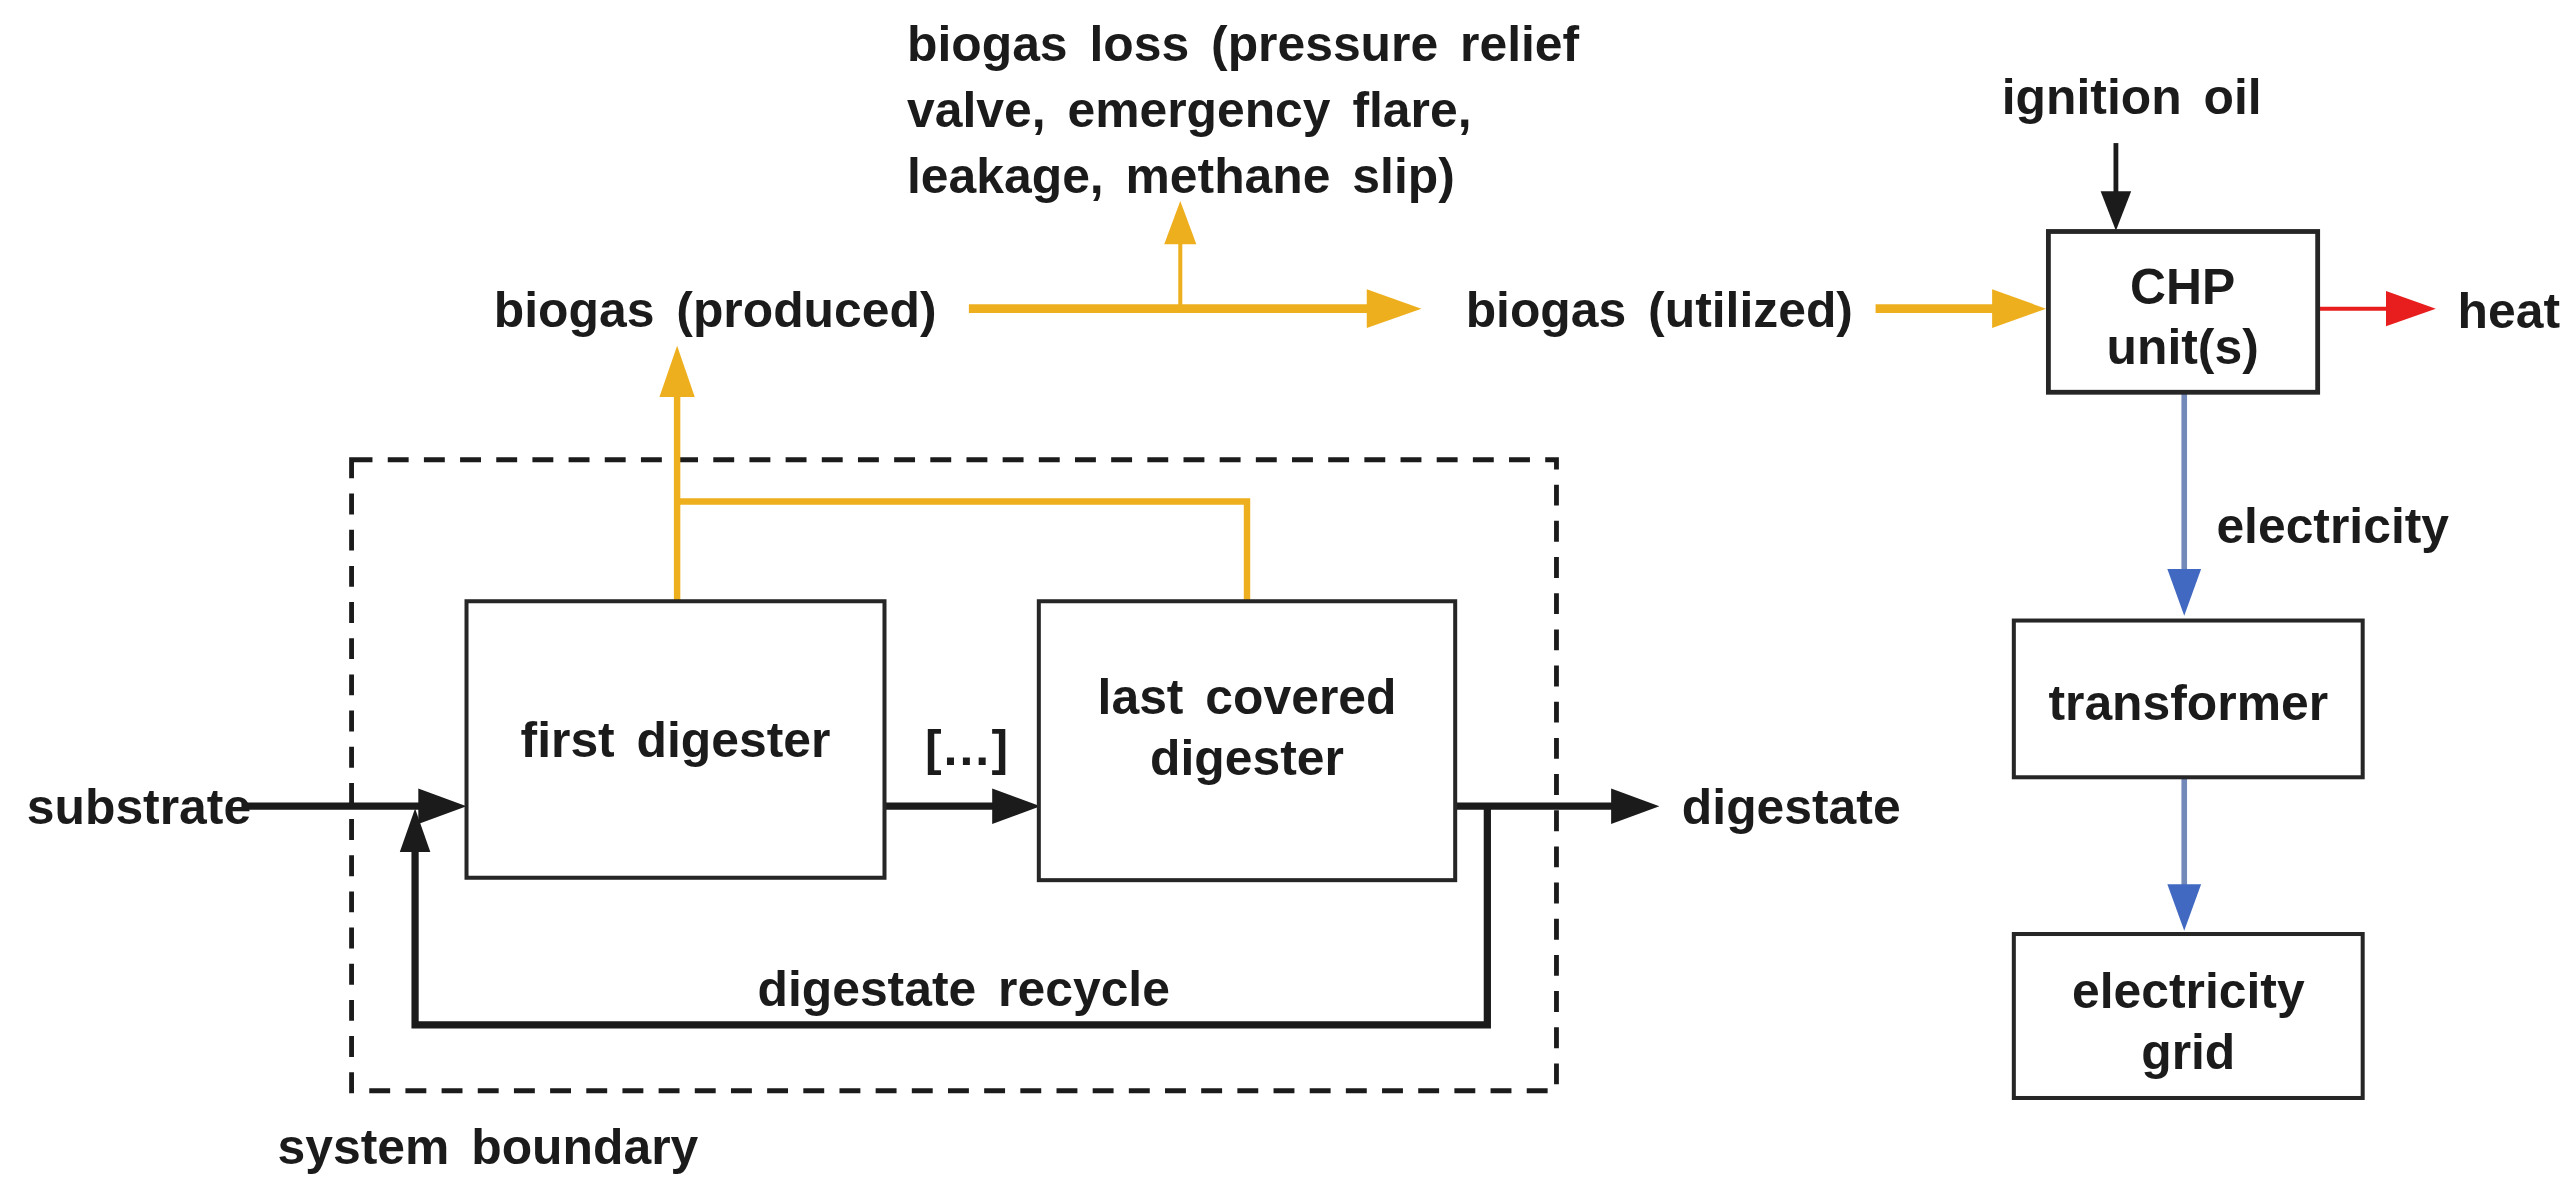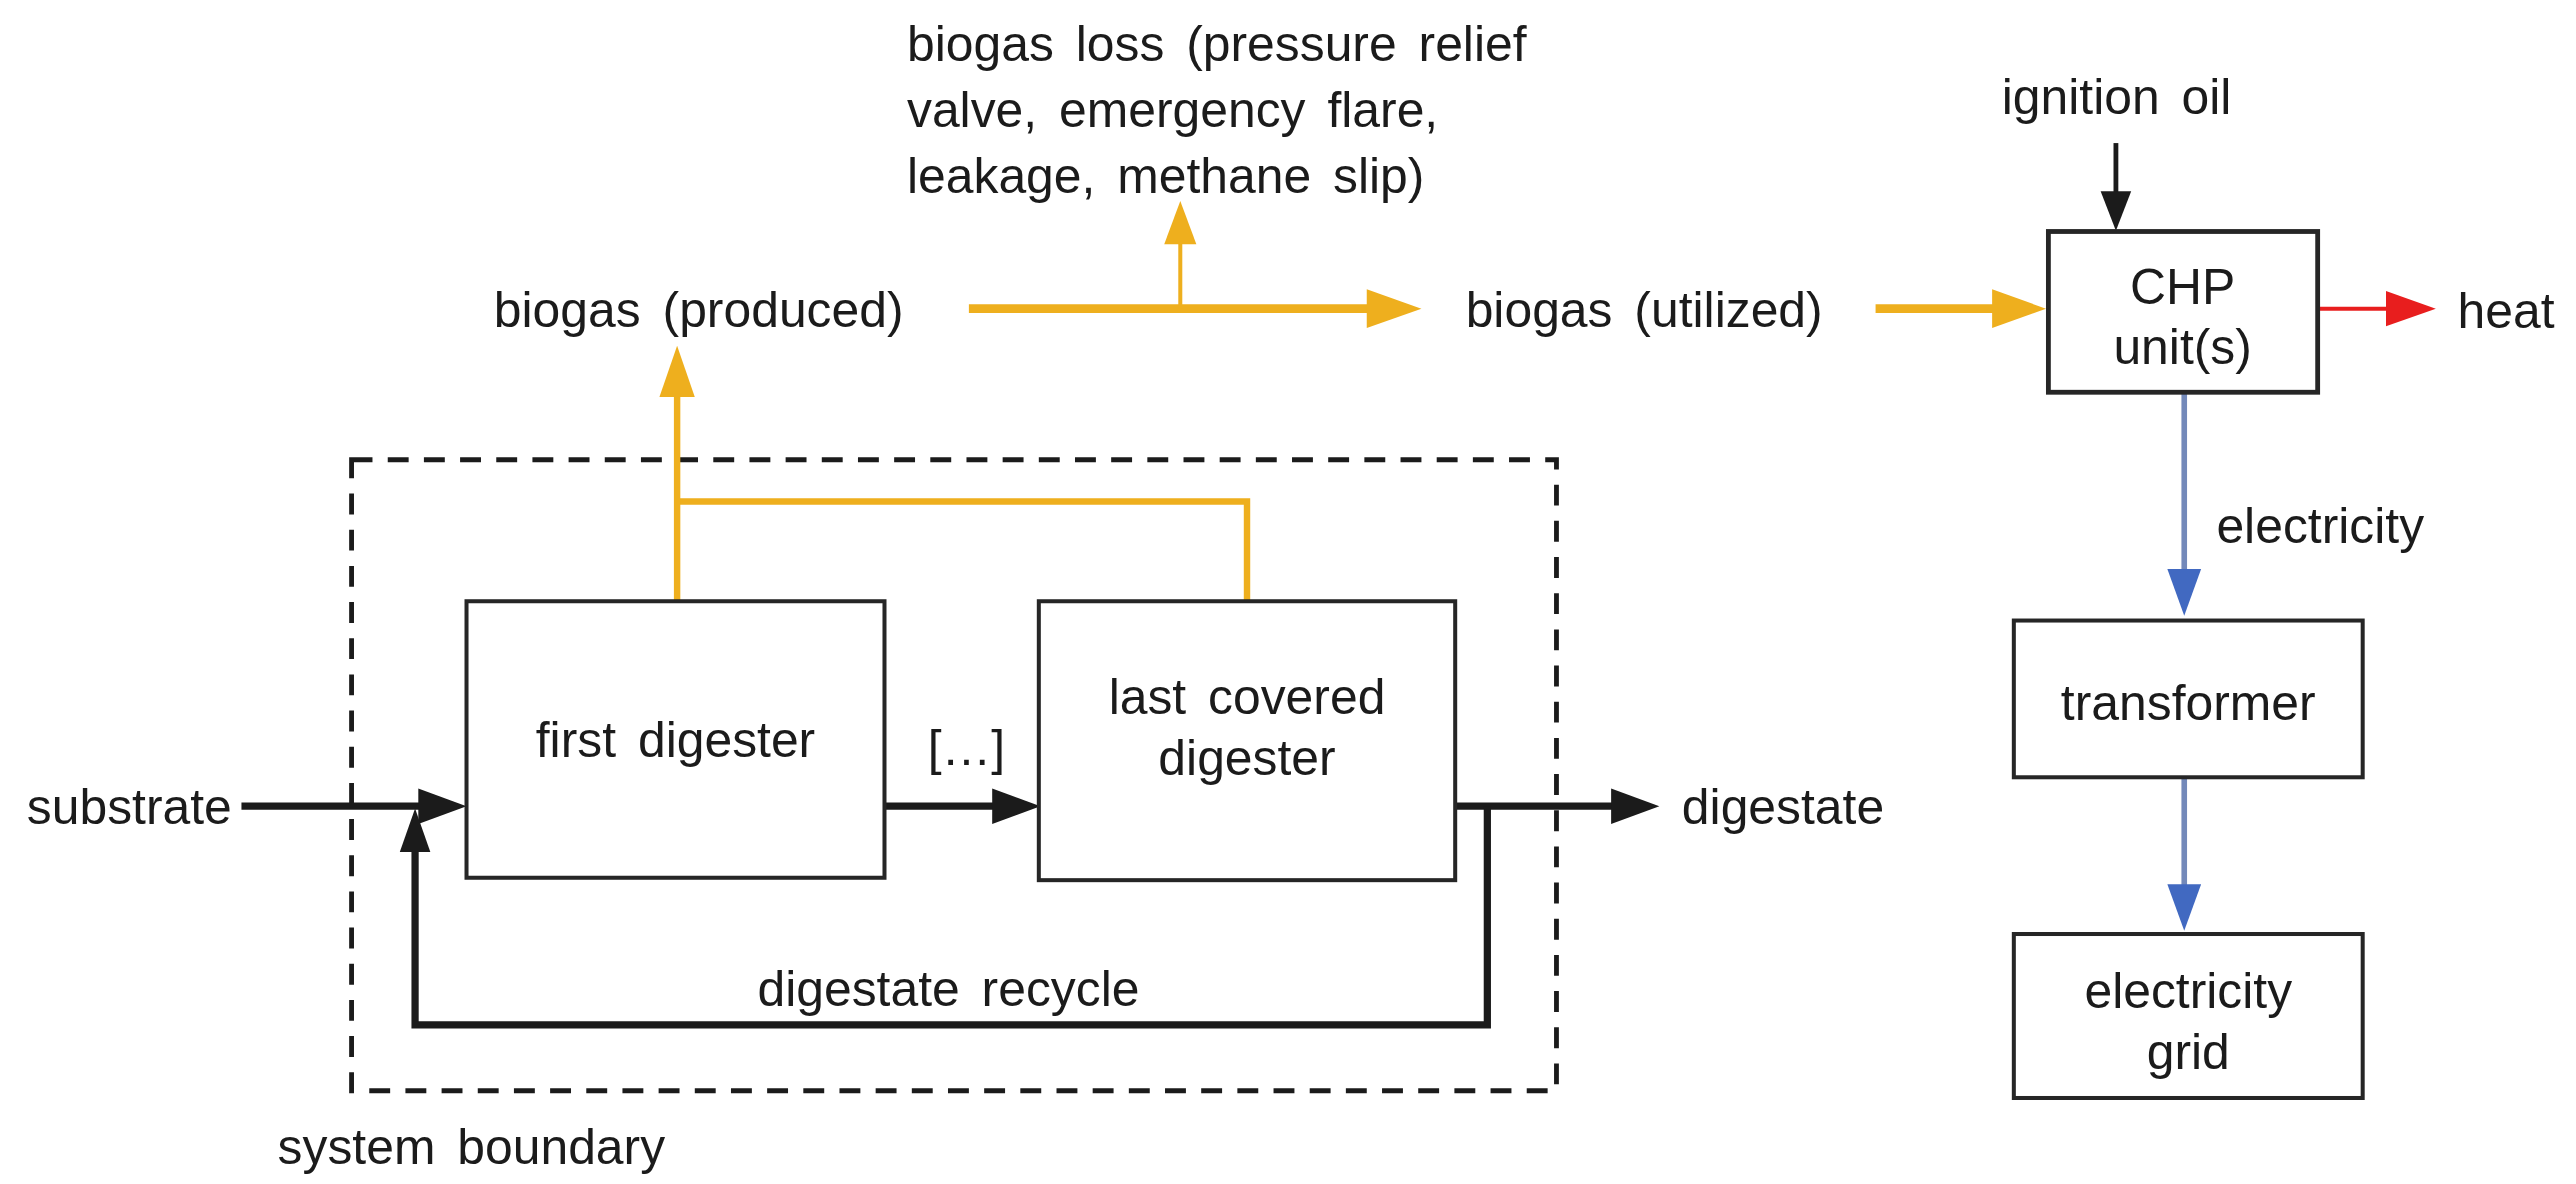--- a/index.html
+++ b/index.html
@@ -1,16 +1,16 @@
 <!DOCTYPE html>
 <html style="font-size:13px"><head>
 <meta charset="utf-8">
 <style>
   html,body{margin:0;padding:0;background:#ffffff;}
-  .stage{width:2576px;height:1184px;position:relative;background:#ffffff;}
+  .stage{width:2576px;height:1184px;position:relative;background:#ffffff;font-weight:bold;}
   text{font-family:"Liberation Sans","DejaVu Sans",sans-serif;font-size:62px;fill:#1b1b1b;word-spacing:10px;}
   .mid{text-anchor:middle;}
   .box{fill:#ffffff;stroke:#262626;stroke-width:5;}
   .boundary{fill:none;stroke:#1b1b1b;stroke-width:6;stroke-dasharray:26 19;}
   .ln-black{stroke:#1b1b1b;stroke-width:9;fill:none;}
   .ln-black-thin{stroke:#1b1b1b;stroke-width:6;fill:none;}
   .ln-yellow{stroke:#eeaf1e;stroke-width:11;fill:none;}
   .ln-yellow-mid{stroke:#eeaf1e;stroke-width:8;fill:none;}
   .ln-yellow-thin{stroke:#eeaf1e;stroke-width:5;fill:none;}
   .ln-red{stroke:#e81e1e;stroke-width:5;fill:none;}

